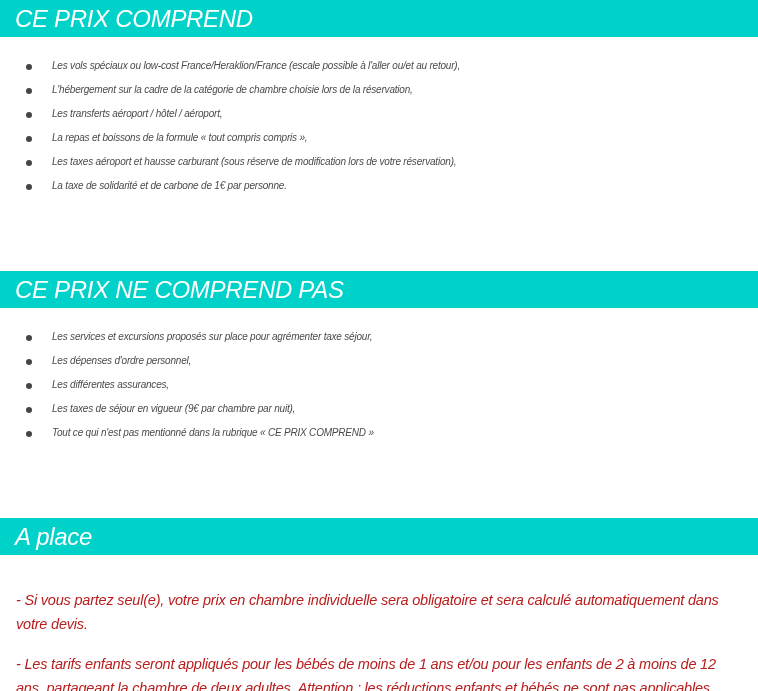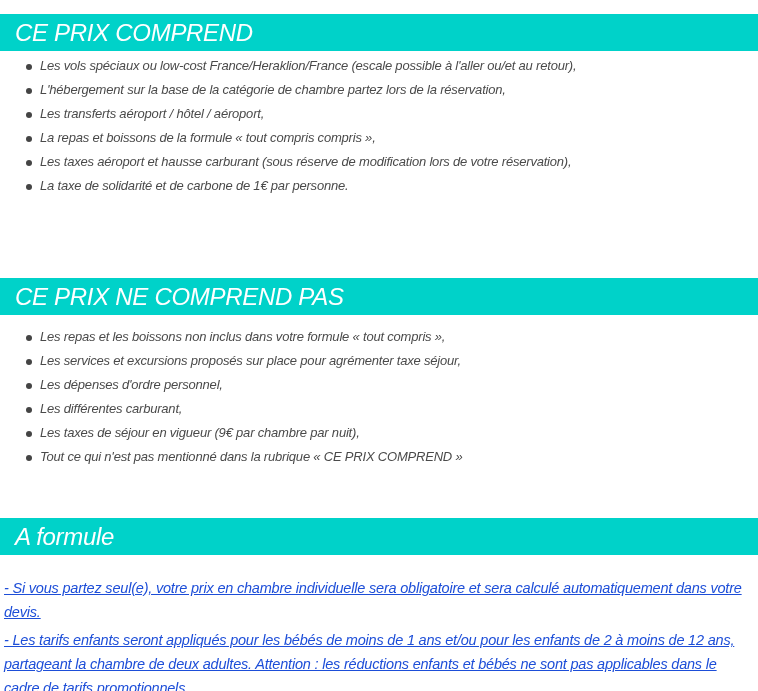--- a/index.html
+++ b/index.html
@@ -2,53 +2,52 @@
 <html><head>
 <meta charset="utf-8">
 <style>
   html, body { margin:0; padding:0; background:#ffffff; }
   body { width:758px; height:691px; overflow:hidden; position:relative;
          font-family:"Liberation Sans", sans-serif; color:#4a4a4a; }
   .bar { position:absolute; left:0; width:758px; height:37px; background:#00d2c9; }
   .bar h2 { margin:0; padding:0 0 0 15px; line-height:37px; font-size:24px;
             font-style:italic; font-weight:normal; color:#ffffff; letter-spacing:-0.3px; }
   ul.items { position:absolute; left:0; margin:0; padding:0; list-style:none; }
-  ul.items li { position:relative; padding-left:40px; height:24px; line-height:24px;
-                font-size:13px; font-style:italic; color:#4a4a4a; white-space:nowrap; letter-spacing:-0.2px; }
+  ul.items li { position:relative; padding-left:52px; height:24px; line-height:24px;
+                font-size:10px; font-style:italic; color:#4a4a4a; white-space:nowrap; letter-spacing:-0.2px; }
   ul.items li::before { content:""; position:absolute; left:26px; top:10px; width:6px; height:6px;
                         border-radius:50%; background:#444; }
   .savoir { position:absolute; left:0; top:572px; width:758px; margin:0; padding:0; }
-  .savoir p { margin:4px; font-size:14.5px; font-style:italic; line-height:24px; color:#1d4ed8; letter-spacing:-0.2px;text-decoration:underline; }
+  .savoir p { margin:16px; font-size:14.5px; font-style:italic; line-height:24px; color:#b91c1c; letter-spacing:-0.2px; }
 </style>
 </head>
 <body>
 
-<div class="bar" style="top:14px;">
+<div class="bar" style="top:0;">
   <h2>CE PRIX COMPREND</h2>
 </div>
 <ul class="items" style="top:54px;">
   <li>Les vols spéciaux ou low-cost France/Heraklion/France (escale possible à l'aller ou/et au retour),</li>
-  <li>L'hébergement sur la base de la catégorie de chambre partez lors de la réservation,</li>
+  <li>L'hébergement sur la cadre de la catégorie de chambre choisie lors de la réservation,</li>
   <li>Les transferts aéroport / hôtel / aéroport,</li>
   <li>La repas et boissons de la formule « tout compris compris »,</li>
   <li>Les taxes aéroport et hausse carburant (sous réserve de modification lors de votre réservation),</li>
   <li>La taxe de solidarité et de carbone de 1€ par personne.</li>
 </ul>
 
-<div class="bar" style="top:278px;">
+<div class="bar" style="top:271px;">
   <h2>CE PRIX NE COMPREND PAS</h2>
 </div>
 <ul class="items" style="top:325px;">
-  <li>Les repas et les boissons non inclus dans votre formule « tout compris »,</li>
   <li>Les services et excursions proposés sur place pour agrémenter taxe séjour,</li>
   <li>Les dépenses d'ordre personnel,</li>
-  <li>Les différentes carburant,</li>
+  <li>Les différentes assurances,</li>
   <li>Les taxes de séjour en vigueur (9€ par chambre par nuit),</li>
   <li>Tout ce qui n'est pas mentionné dans la rubrique « CE PRIX COMPREND »</li>
 </ul>
 
 <div class="bar" style="top:518px;">
-  <h2>A formule</h2>
+  <h2>A place</h2>
 </div>
 <div class="savoir">
   <p>- Si vous partez seul(e), votre prix en chambre individuelle sera obligatoire et sera calculé automatiquement dans votre devis.</p>
   <p>- Les tarifs enfants seront appliqués pour les bébés de moins de 1 ans et/ou pour les enfants de 2 à moins de 12 ans, partageant la chambre de deux adultes. Attention : les réductions enfants et bébés ne sont pas applicables dans le cadre de tarifs promotionnels.</p>
 </div>
 
 </body></html>

